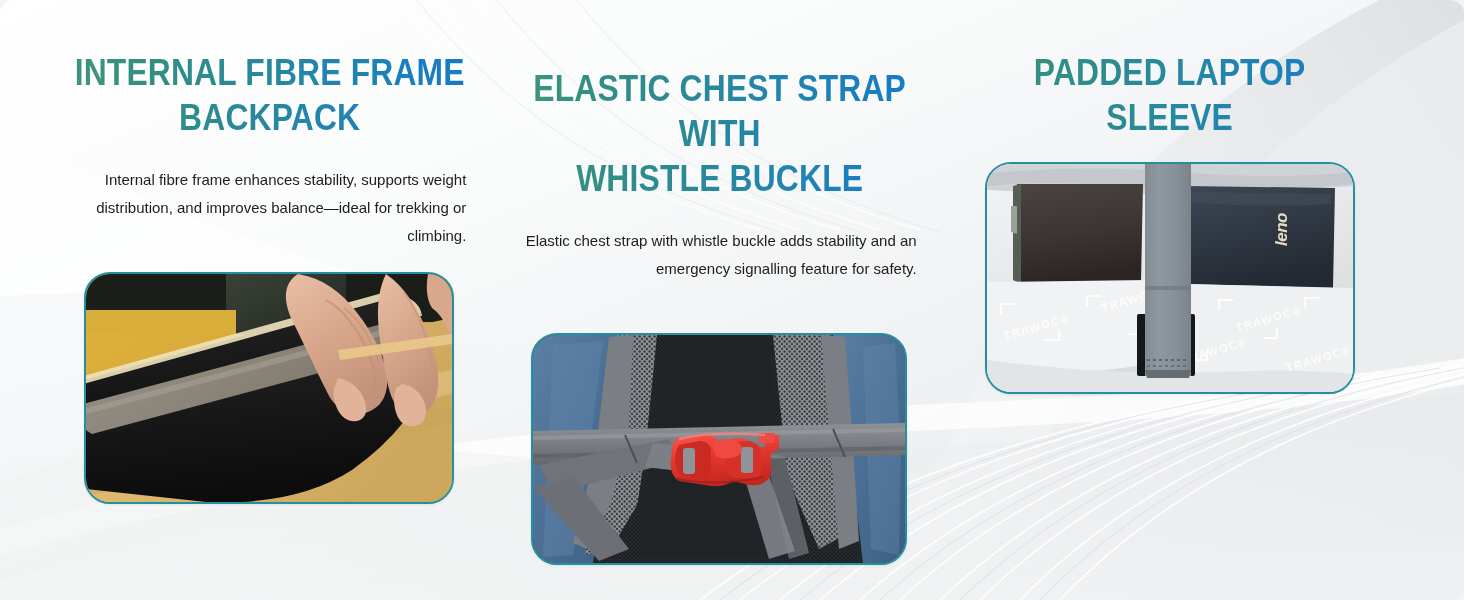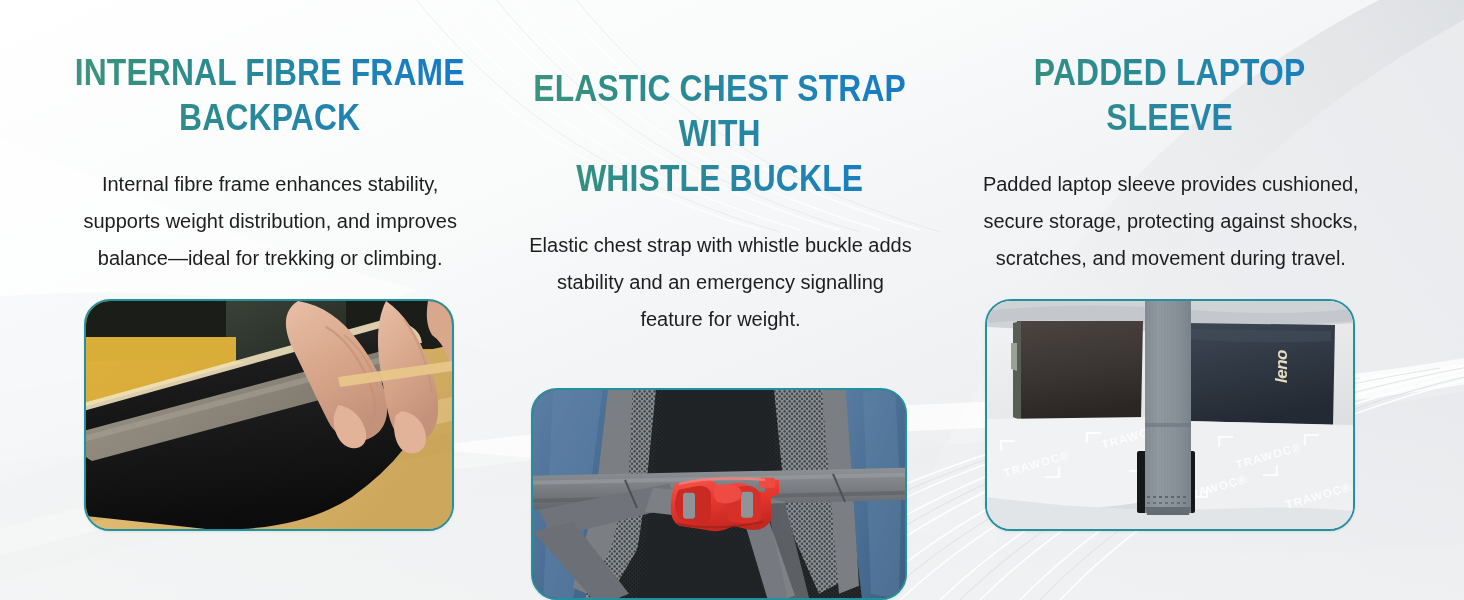--- a/index.html
+++ b/index.html
@@ -16,20 +16,21 @@
   }
 
   
   .stage {
     position: relative;
     width: 1464px;
     height: 600px;
     overflow: hidden;
     background:
       linear-gradient(118deg, #ffffff 0%, #fdfdfd 22%, #f4f5f6 48%, #eceef0 70%, #e6e8ea 88%, #eff0f1 100%);
+    border-radius: 14px;
   }
 
   .bg-layer {
     position: absolute;
     inset: 0;
     pointer-events: none;
   }
 
   .bg-svg { position: absolute; inset: 0; width: 1464px; height: 600px; display: block; }
 
@@ -77,24 +78,24 @@
     color: transparent;
     -webkit-text-fill-color: transparent;
   }
   .col-1 .feature-title { margin-top: 50px; width: 118%; }
   .col-2 .feature-title { margin-top: 50px; width: 118%; }
   .col-3 .feature-title { margin-top: 50px; width: 118%; }
 
   
   .feature-desc {
     margin: 0;
-    font-size: 20px;
+    font-size: 15px;
     line-height: 1.85;
     color: #1d1d1d;
-    text-align: center;
+    text-align: right;
     align-self: stretch;
   }
   .col-1 .feature-desc { margin-top: 26px; padding-left: 2px; }
   .col-2 .feature-desc { margin-top: 26px; padding-left: 2px; }
   .col-3 .feature-desc { margin-top: 26px; padding-left: 2px; }
 
   
   .feature-image {
     position: relative;
     width: 366px;
@@ -279,21 +280,21 @@
 
           <rect x="0" y="0" width="366" height="228" fill="none"></rect>
         </svg>
       </div>
     </div>
 
     <div class="col col-2">
       <h2 class="feature-title">ELASTIC CHEST STRAP WITH
 WHISTLE BUCKLE</h2>
 
-      <p class="feature-desc">Elastic chest strap with whistle buckle adds stability and an emergency signalling feature for weight.</p>
+      <p class="feature-desc">Elastic chest strap with whistle buckle adds stability and an emergency signalling feature for safety.</p>
 
       <div class="feature-image">
         <svg class="photo" viewBox="0 0 372 228" preserveAspectRatio="xMidYMid slice">
           <defs>
             <pattern id="p2mesh" width="5" height="5" patternUnits="userSpaceOnUse">
               <rect width="5" height="5" fill="#8a8f93"></rect>
               <circle cx="1.6" cy="1.6" r="1.25" fill="#3b3f42"></circle>
               <circle cx="4.1" cy="4.1" r="1.25" fill="#3b3f42"></circle>
             </pattern>
             <pattern id="p2dots" width="4" height="4" patternUnits="userSpaceOnUse">
@@ -359,21 +360,20 @@
             <path d="M144,144 Q182,152 230,142" stroke="#9d1f19" stroke-width="2" fill="none" opacity="0.7"></path>
           </g>
         </svg>
       </div>
     </div>
 
     <div class="col col-3">
       <h2 class="feature-title">PADDED LAPTOP
 SLEEVE</h2>
 
-      <p class="feature-desc">Padded laptop sleeve provides cushioned, secure storage, protecting against shocks, scratches, and movement during travel.</p>
 
       <div class="feature-image">
         <svg class="photo" viewBox="0 0 366 228" preserveAspectRatio="xMidYMid slice">
           <defs>
             <linearGradient id="p3fabric" x1="0" y1="0" x2="0.4" y2="1">
               <stop offset="0%" stop-color="#f3f4f5"></stop>
               <stop offset="45%" stop-color="#e7e9ea"></stop>
               <stop offset="100%" stop-color="#d7dadc"></stop>
             </linearGradient>
             <linearGradient id="p3lidL" x1="0" y1="0" x2="0.2" y2="1">

